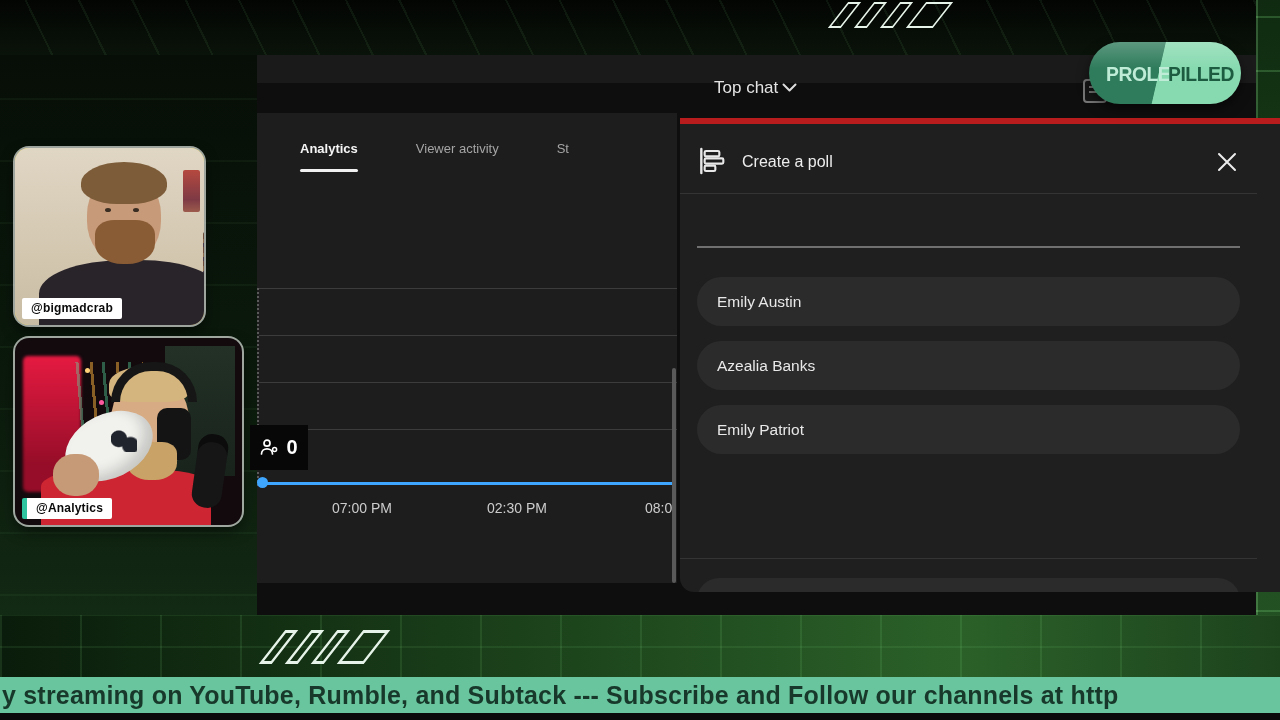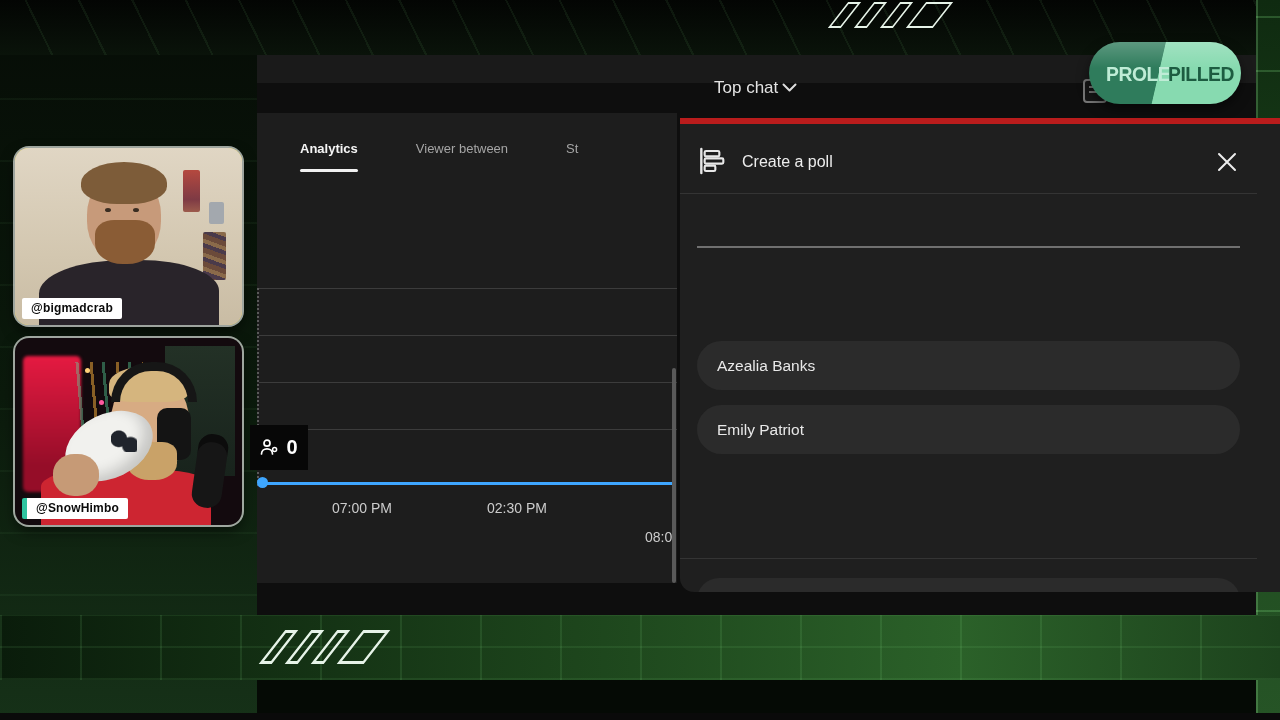--- a/index.html
+++ b/index.html
@@ -33,21 +33,21 @@
   .slashes-top { left:838px; top:2px; height:30px; }
   .slashes-top .slash { width:13px; height:26px; border-width:2.5px; }
   .slashes-top .slash.wide { width:27px; }
   .slashes-bottom { left:272px; top:630px; height:40px; }
   .slashes-bottom .slash { width:13px; height:34px; }
   .slashes-bottom .slash.wide { width:27px; }
 
   
   .cam { border-radius:14px; overflow:hidden;
          box-shadow:0 0 0 2px rgba(240,246,240,.65), 0 6px 14px rgba(0,0,0,.55); }
-  .cam1 { left:15px; top:148px; width:227px; height:177px; background:#fde047; }
+  .cam1 { left:15px; top:148px; width:189px; height:177px; background:#fde047; }
   .cam1 .wall { left:0; top:0; width:227px; height:177px;
                 background:linear-gradient(180deg,#e0d6c4 0%,#d3c7b0 60%,#c9bca4 100%); }
   .cam1 .poster-a { left:168px; top:22px; width:17px; height:42px; border-radius:2px;
                 background:linear-gradient(180deg,#b5493f,#7e3a44 70%,#9c5b4c); }
   .cam1 .poster-b { left:194px; top:54px; width:15px; height:22px; border-radius:2px; background:#a3a8ae; }
   .cam1 .poster-c { left:188px; top:84px; width:23px; height:48px; border-radius:2px;
                 background:repeating-linear-gradient(20deg,#6b4a3a 0 5px,#4a3a4a 5px 9px,#8a6a4a 9px 13px); }
   .cam1 .body { left:24px; top:112px; width:180px; height:70px; background:#29242a;
                 border-radius:48% 44% 0 0; }
   .cam1 .head { left:72px; top:26px; width:74px; height:88px; background:#c79a7a; border-radius:46%; }
@@ -192,48 +192,48 @@
     <div class="abs shirt"></div>
     <div class="abs head"></div>
     <div class="abs hair"></div>
     <div class="abs band"></div>
     <div class="abs phones"></div>
     <div class="abs beard"></div>
     <div class="abs mug"></div>
     <div class="abs muglogo"></div>
     <div class="abs hand"></div>
     <div class="abs mic"></div>
-    <div class="abs handle teal">@SnowHimbo</div>
+    <div class="abs handle teal">@Analytics</div>
   </div>
 
   <div class="abs" id="win">
     <div class="abs topband"></div>
 
     <div class="abs" id="analytics">
       <div class="abs tabs">
         <div class="tab active">
           <span>Analytics</span>
         </div>
           <div class="tab">
-          <span>Viewer between</span>
+          <span>Viewer activity</span>
         </div>
           <div class="tab">
           <span>St</span>
         </div>
       </div>
       <div class="abs gridline" style="top:175px;"></div>
       <div class="abs gridline" style="top:222px;"></div>
       <div class="abs gridline" style="top:269px;"></div>
       <div class="abs gridline" style="top:316px;"></div>
       <div class="abs dotted-axis"></div>
       <div class="abs chart-line"></div>
       <div class="abs chart-dot"></div>
       <div class="abs timelabel" style="left:60px;">07:00 PM</div>
       <div class="abs timelabel" style="left:215px;">02:30 PM</div>
-      <div class="abs timelabel" style="left:388px;width:40px;text-align:left;margin-top:29px;">08:0</div>
+      <div class="abs timelabel" style="left:388px;width:40px;text-align:left;">08:0</div>
       <div class="abs scrollbar"></div>
     </div>
 
     <div class="abs" id="tooltip">
       <svg width="19" height="19" viewBox="0 0 19 19">
         <circle cx="7" cy="5.2" r="3" fill="none" stroke="#ffffff" stroke-width="1.7"></circle>
         <path d="M1.5 16c0-3.4 2.6-5.2 5.5-5.2s5.5 1.8 5.5 5.2" fill="none" stroke="#ffffff" stroke-width="1.7" stroke-linecap="round"></path>
         <circle cx="14.6" cy="11.6" r="2" fill="none" stroke="#ffffff" stroke-width="1.5"></circle>
       </svg>
       <span class="cnt">0</span>
@@ -255,33 +255,39 @@
         <rect x="6.5" y="15.5" width="8" height="4" rx="1" fill="none" stroke="#e8e8e8" stroke-width="1.6"></rect>
       </svg>
       <div class="abs hdr-title">Create a poll</div>
       <svg class="abs close-btn" viewBox="0 0 24 24">
         <path d="M4 4 L20 20 M20 4 L4 20" stroke="#ededed" stroke-width="2" stroke-linecap="round"></path>
       </svg>
       <div class="abs divider" style="top:69px;"></div>
 
       <div class="abs q-underline"></div>
 
+      <div class="abs pill" style="top: 153px;">
+        <span>Emily Austin</span>
+      </div>
         <div class="abs pill" style="top: 217px;">
         <span><span class="sq">Azealia</span> Banks</span>
       </div>
         <div class="abs pill" style="top: 281px;">
         <span>Emily Patriot</span>
       </div>
 
 
       <div class="abs divider" style="top:434px;"></div>
       <div class="abs partial-pill"></div>
     </div>
   </div>
 
   <div class="abs" id="badge">
     <span class="abs seg l">PROLE</span>
     <span class="abs seg r">PILLED</span>
   </div>
 
+  <div class="abs" id="ticker">
+    <span class="txt">y streaming on YouTube, Rumble, and Subtack --- Subscribe and Follow our channels at http</span>
+  </div>
   <div class="abs below-ticker"></div>
 
 </div>
 
 </body></html>

